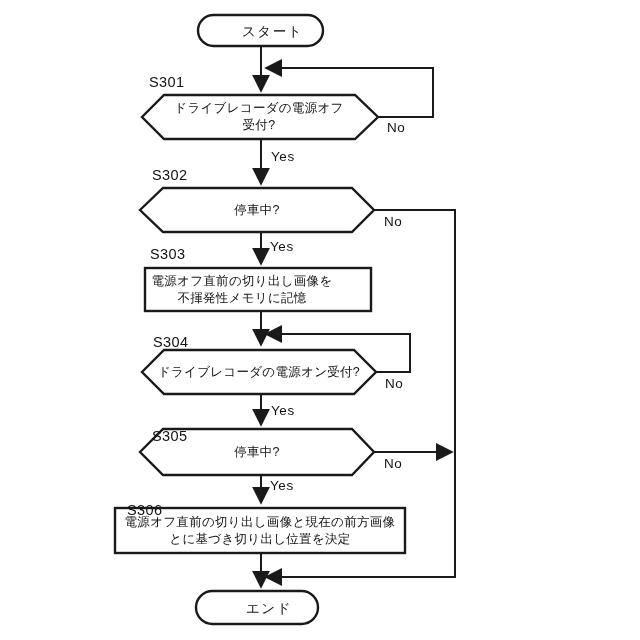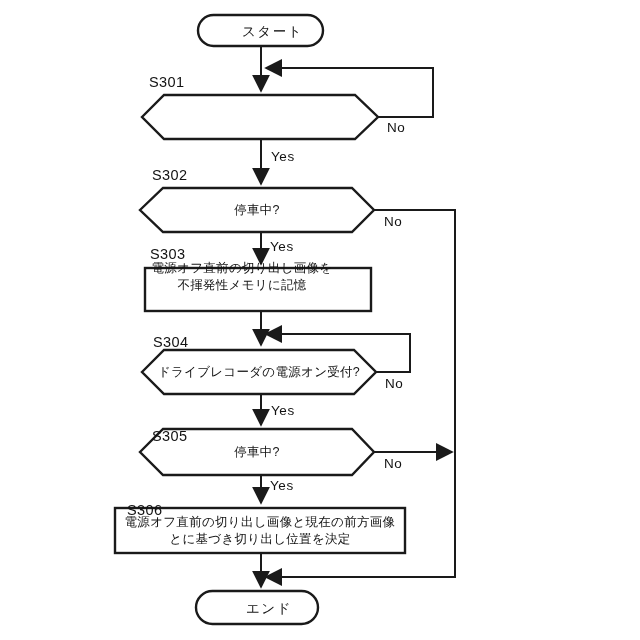--- a/index.html
+++ b/index.html
@@ -74,26 +74,28 @@
       <polygon points="142,372 164,350 354,350 376,372 354,394 164,394"></polygon>
       <polygon points="140,452 163,429 352,429 374,452 352,475 163,475"></polygon>
       <rect x="115" y="508" width="290" height="45"></rect>
       <rect x="196" y="591" width="122" height="33" rx="16.5" ry="16.5"></rect>
     </g>
   </svg>
 
   <div class="lbl terminal-text" style="left:198px; top:23px; width:125px;">スタート</div>
 
   <div class="lbl step" style="left:149px; top:74px;">S301</div>
+  <div class="lbl node-text" style="left:149px; top:100px; width:220px;">ドライブレコーダの電源オフ
+受付?</div>
 
   <div class="lbl step" style="left:152px; top:167px;">S302</div>
   <div class="lbl node-text" style="left:147px; top:202px; width:220px;">停車中?</div>
 
   <div class="lbl step" style="left:150px; top:246px;">S303</div>
-  <div class="lbl node-text" style="left:148px; top:260px; width:188px;">電源オフ直前の切り出し画像を
+  <div class="lbl node-text" style="left:148px; top:273px; width:188px;">電源オフ直前の切り出し画像を
 不揮発性メモリに記憶</div>
 
   <div class="lbl step" style="left:153px; top:334px;">S304</div>
   <div class="lbl node-text" style="left:141px; top:364px; width:236px;">ドライブレコーダの電源オン受付?</div>
 
   <div class="lbl step" style="left:152px; top:428px;">S305</div>
   <div class="lbl node-text" style="left:147px; top:444px; width:220px;">停車中?</div>
 
   <div class="lbl step" style="left:127px; top:486px;margin-top:16px;">S306</div>
   <div class="lbl node-text" style="left:117px; top:514px; width:286px;">電源オフ直前の切り出し画像と現在の前方画像

